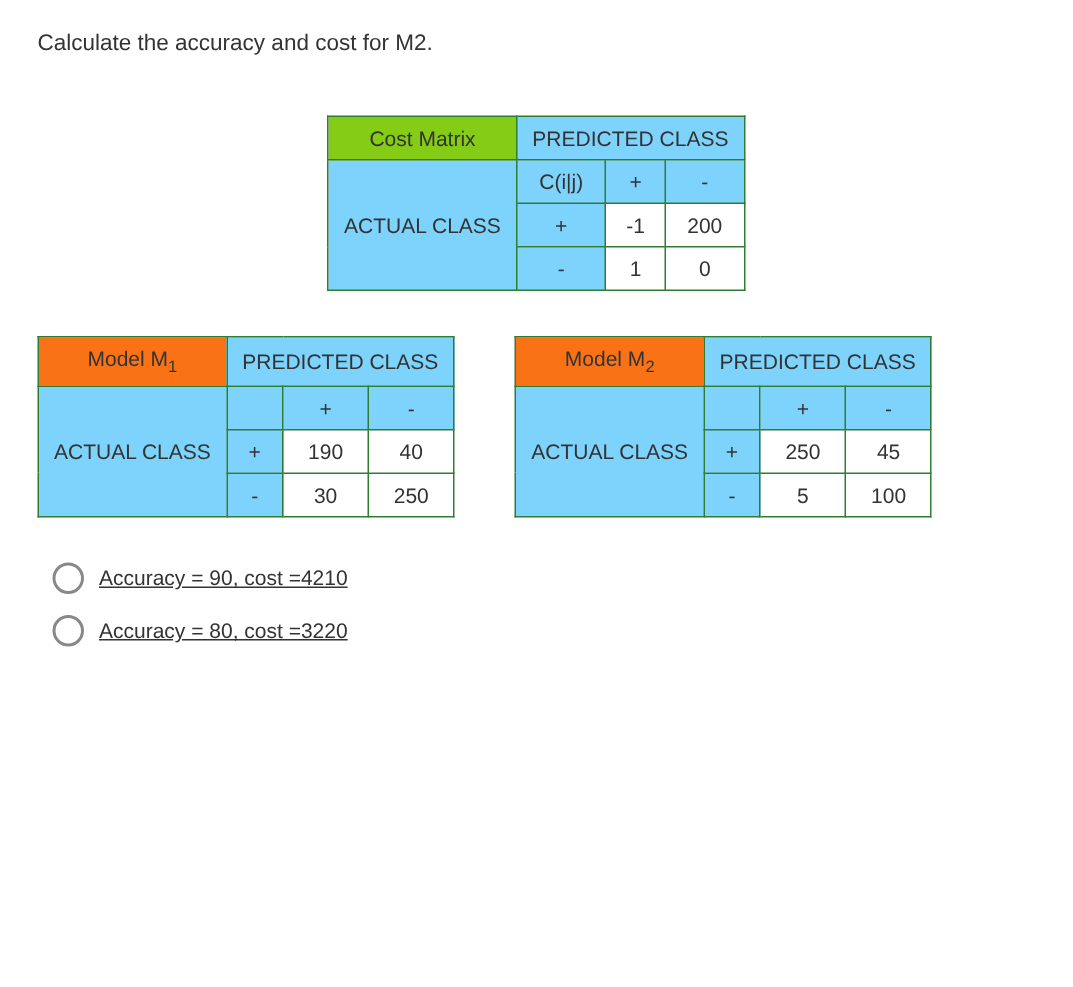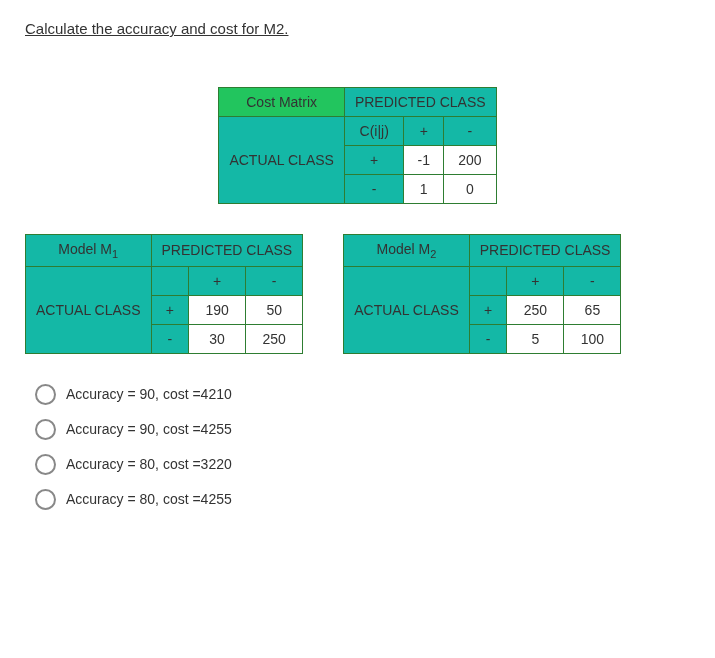--- a/index.html
+++ b/index.html
@@ -8,22 +8,21 @@
     font-family: Arial, sans-serif;
     font-size: 14px;
     color: #333;
     background: #fff;
     width: 715px;
     height: 658px;
     box-sizing: border-box;
   }
   .question {
     font-size: 15px;
-    margin-bottom: 50px;
-    text-decoration: underline;
+    margin-bottom: 40px;
   }
   .tables-row {
     display: flex;
     justify-content: center;
     margin-bottom: 30px;
   }
   .two-tables {
     display: flex;
     gap: 40px;
     margin-bottom: 30px;
@@ -32,40 +31,41 @@
     border-collapse: collapse;
   }
   td, th {
     border: 1px solid #2e7d32;
     padding: 6px 10px;
     text-align: center;
     font-size: 14px;
     font-weight: normal;
   }
   .hdr {
-    background: #14b8a6;
+    background: #7dd3fc;
   }
   .lbl {
-    background: #22c55e;
+    background: #84cc16;
   }
   .model-label {
-    background: #14b8a6;
+    background: #f97316;
   }
   .options {
     display: flex;
     flex-direction: column;
     gap: 14px;
     margin-top: 10px;
     margin-left: 10px;
   }
   .option {
     display: flex;
     align-items: center;
     gap: 10px;
     cursor: pointer;
+    text-decoration: underline;
   }
   .radio {
     width: 17px;
     height: 17px;
     border: 2px solid #888;
     border-radius: 50%;
     background: #fff;
     display: inline-block;
   }
   sub { font-size: 11px; }
@@ -111,21 +111,21 @@
     </tr>
     <tr>
       <td class="hdr" rowspan="3">ACTUAL CLASS</td>
       <td class="hdr" style="border-left:none;"></td>
       <td class="hdr">+</td>
       <td class="hdr">-</td>
     </tr>
     <tr>
       <td class="hdr">+</td>
       <td>190</td>
-      <td>50</td>
+      <td>40</td>
     </tr>
     <tr>
       <td class="hdr">-</td>
       <td>30</td>
       <td>250</td>
     </tr>
   </tbody>
     </table>
 
   <table>
@@ -136,41 +136,33 @@
     </tr>
     <tr>
       <td class="hdr" rowspan="3">ACTUAL CLASS</td>
       <td class="hdr"></td>
       <td class="hdr">+</td>
       <td class="hdr">-</td>
     </tr>
     <tr>
       <td class="hdr">+</td>
       <td>250</td>
-      <td>65</td>
+      <td>45</td>
     </tr>
     <tr>
       <td class="hdr">-</td>
       <td>5</td>
       <td>100</td>
     </tr>
   </tbody>
     </table>
 </div>
 
 <div class="options">
   <div class="option">
     <span class="radio"></span>
     <span>Accuracy = 90, cost =4210</span>
   </div>
   <div class="option">
     <span class="radio"></span>
-    <span>Accuracy = 90, cost =4255</span>
-  </div>
-  <div class="option">
-    <span class="radio"></span>
     <span>Accuracy = 80, cost =3220</span>
-  </div>
-  <div class="option">
-    <span class="radio"></span>
-    <span>Accuracy = 80, cost =4255</span>
   </div>
 </div>
 
 </body></html>

